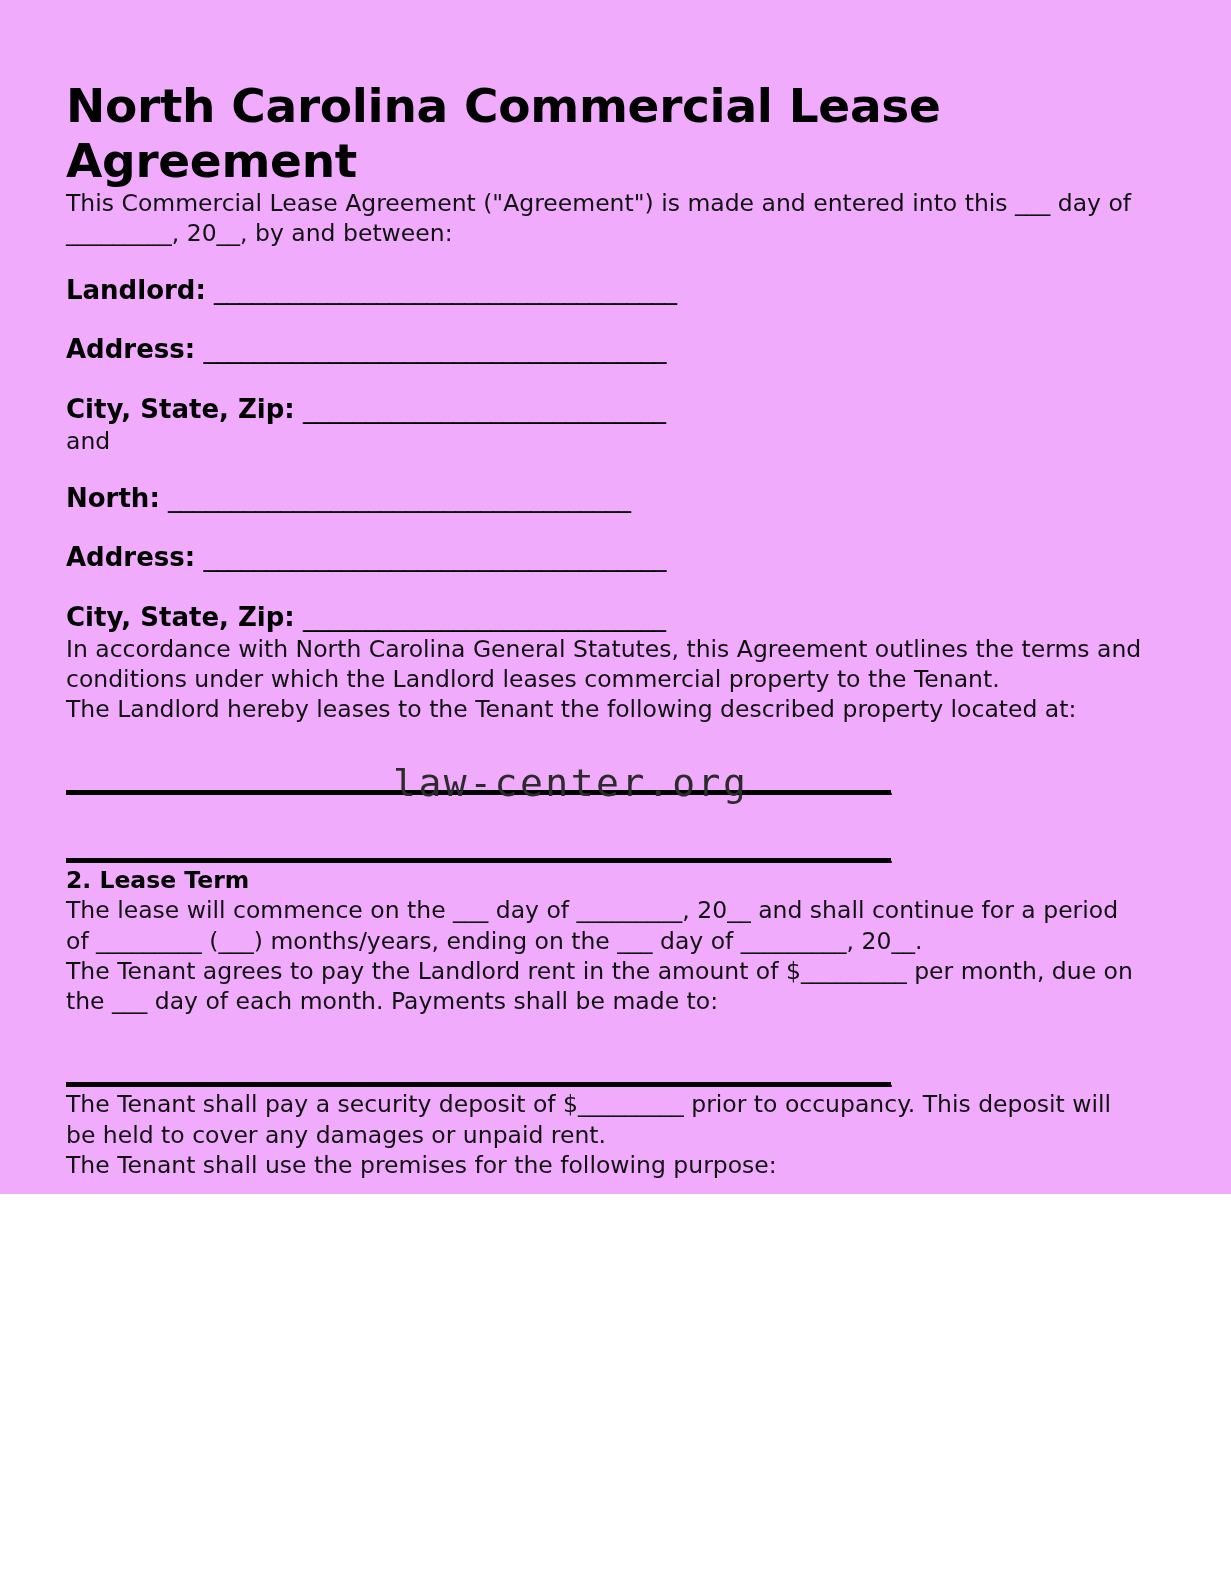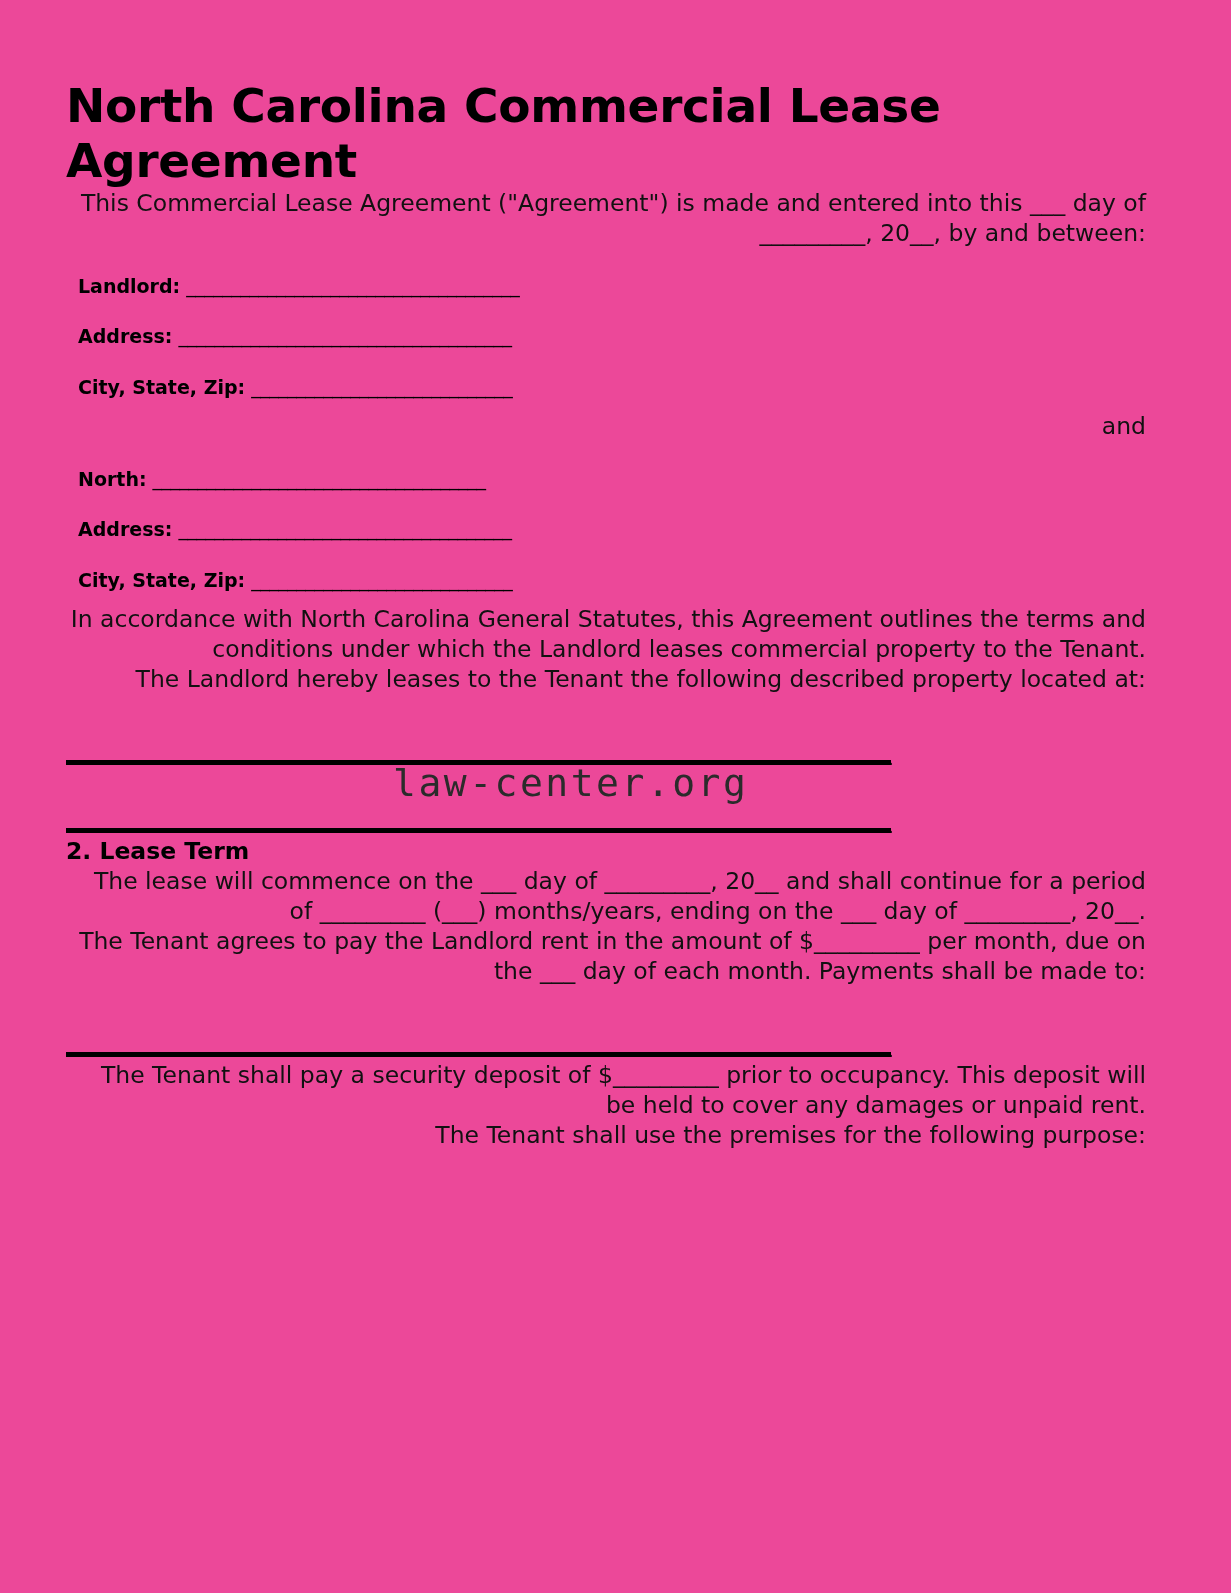--- a/index.html
+++ b/index.html
@@ -4,22 +4,22 @@
 <title>North Carolina Commercial Lease Agreement</title>
 <style>
   html, body {
     margin: 0;
     padding: 0;
     background: #ffffff;
   }
   .page {
     position: relative;
     width: 1231px;
-    height: 1593px;
-    background: #ec4899;
+    height: 1194px;
+    background: #f0abfc;
     overflow: hidden;
     box-sizing: border-box;
     font-family: "DejaVu Sans", "Liberation Sans", sans-serif;
     color: #000000;
   }
   .content {
     position: absolute;
     left: 66px;
     top: 78px;
     width: 1080px;
@@ -36,31 +36,30 @@
     color: #000000;
   }
 
   p.body-text {
     font-size: 23.5px;
     line-height: 1.28;
     margin: 0;
     padding: 0;
     color: #111111;
     font-weight: 400;
-    text-align: right;
   }
 
   .para-intro {
     margin-top: 36px;
   }
 
   .field-line {
-    font-size: 19px;
+    font-size: 26px;
     line-height: 1.28;
-    margin: 12px;
+    margin: 0;
     padding: 0;
     color: #000000;
     white-space: nowrap;
   }
   .field-line .fld-label {
     font-weight: bold;
   }
   .field-line .fld-rule {
     font-weight: 400;
     letter-spacing: -0.5px;

